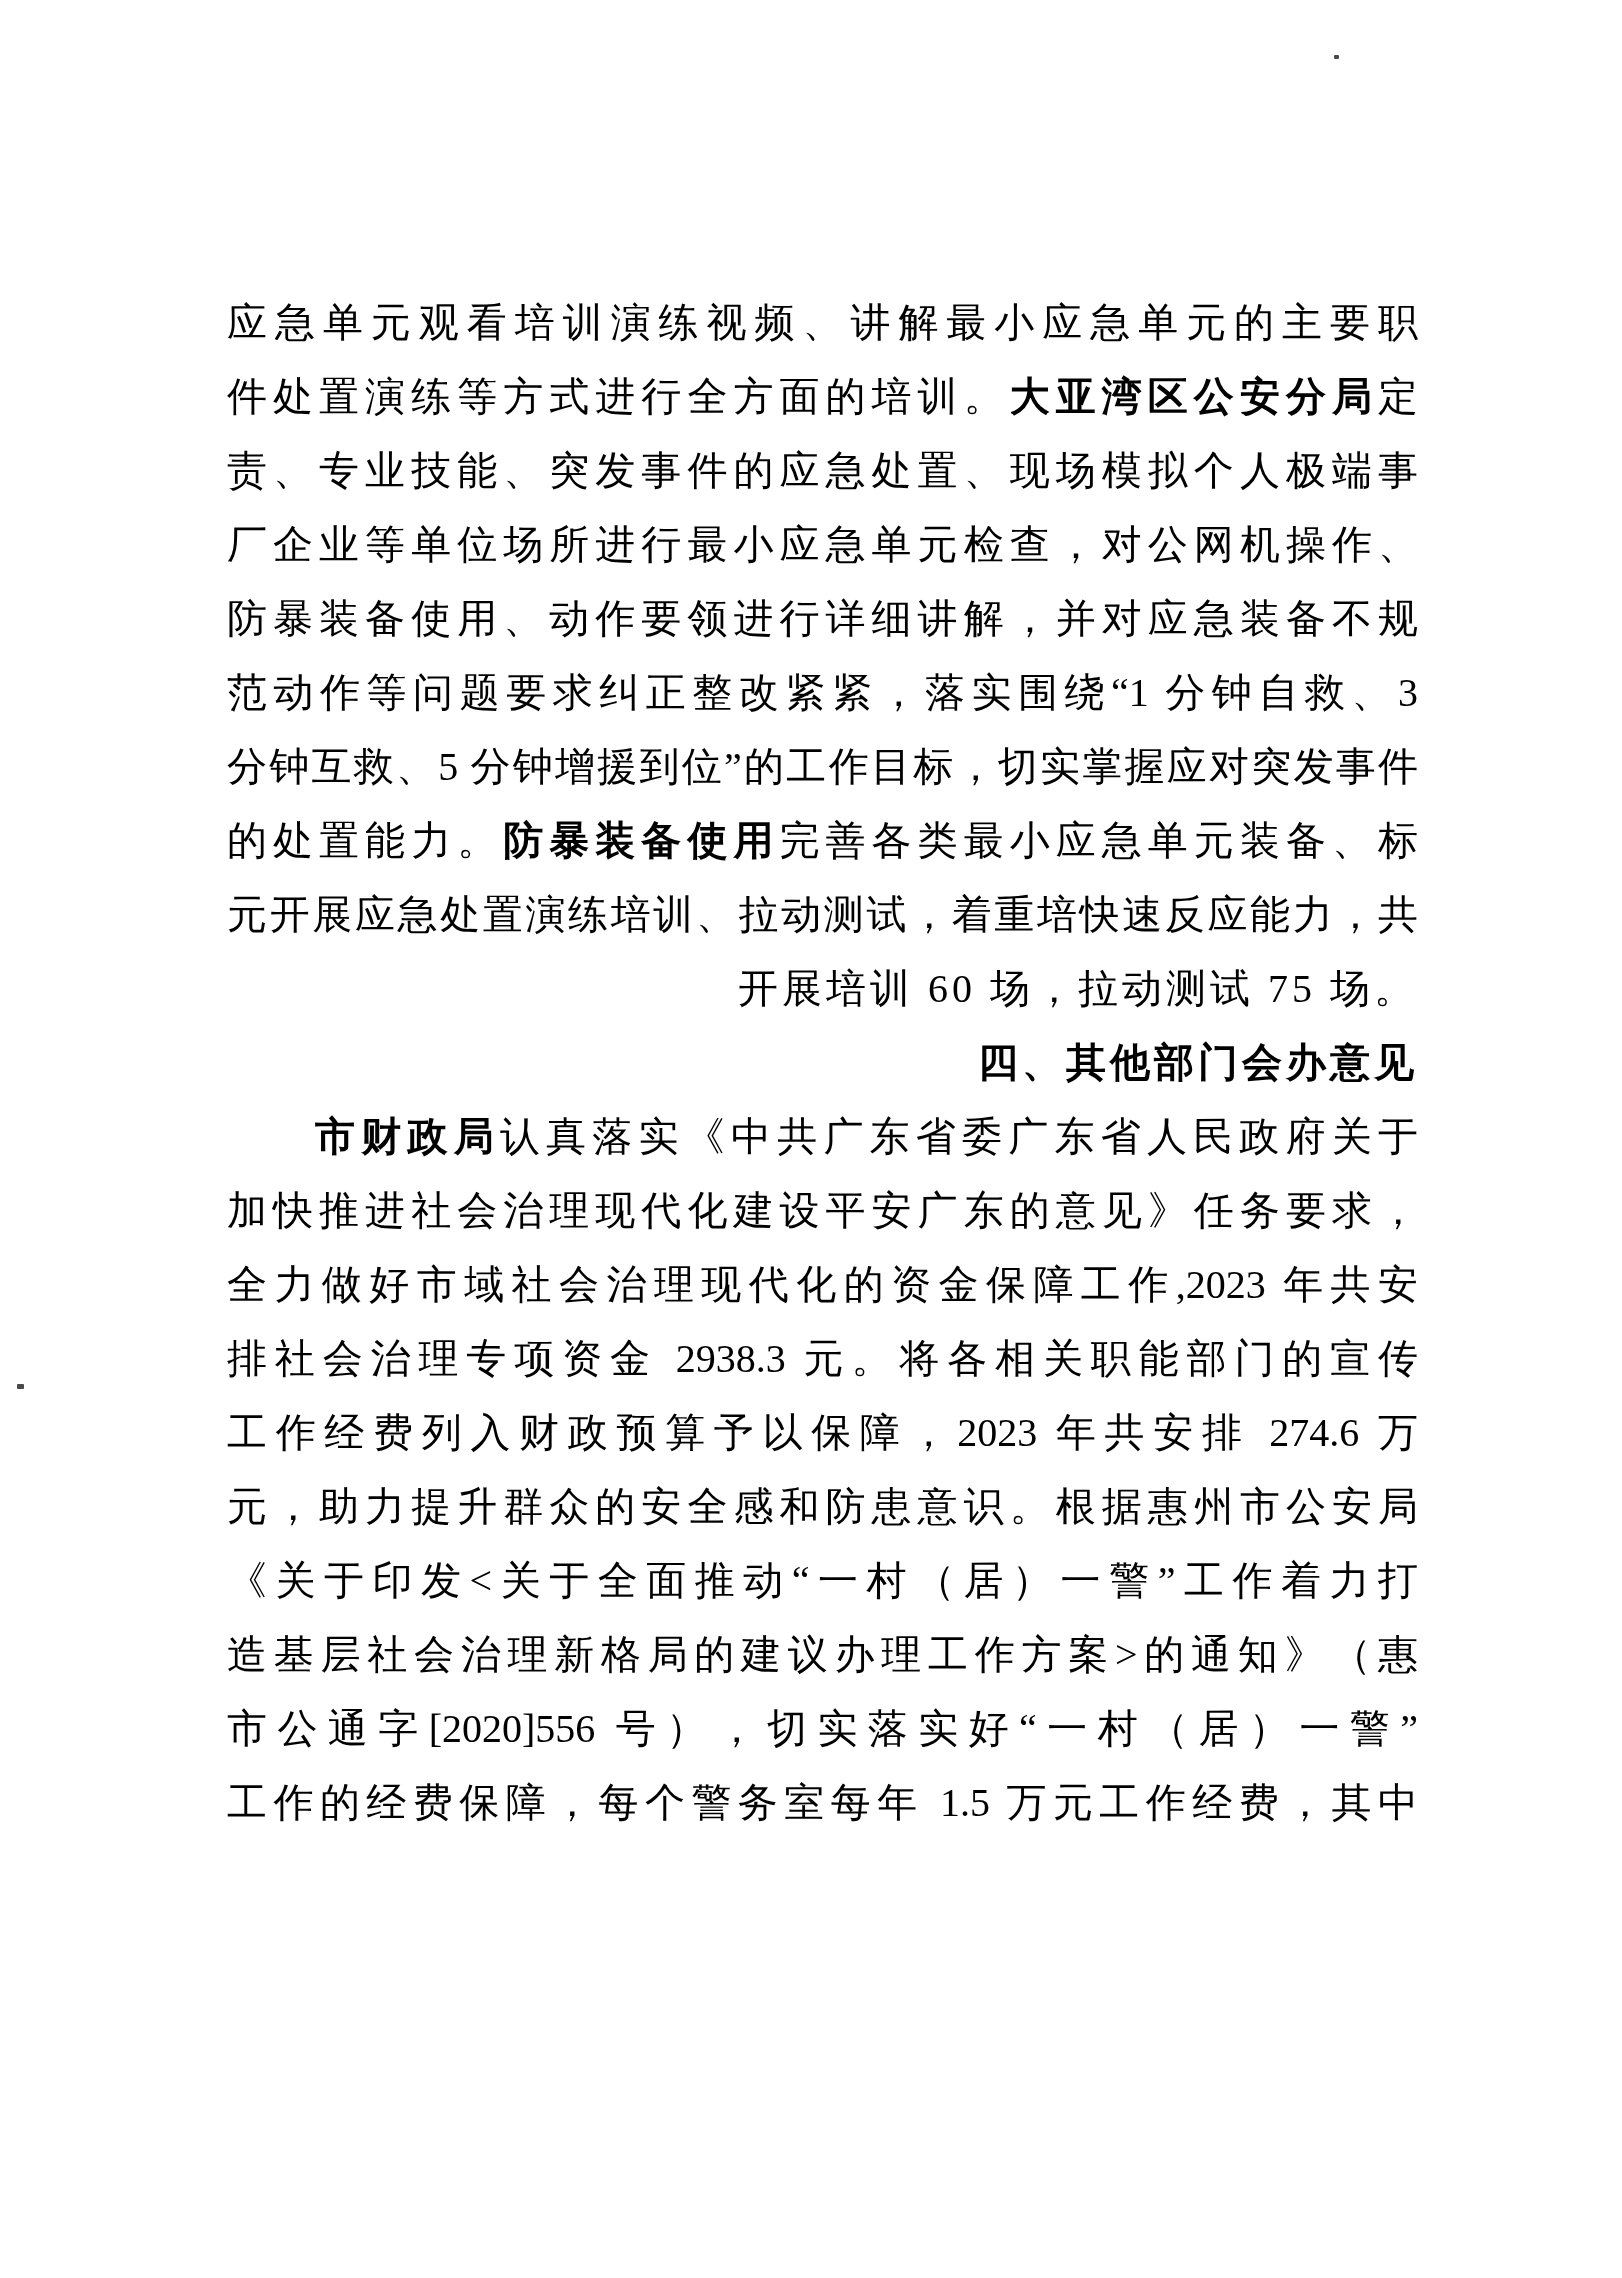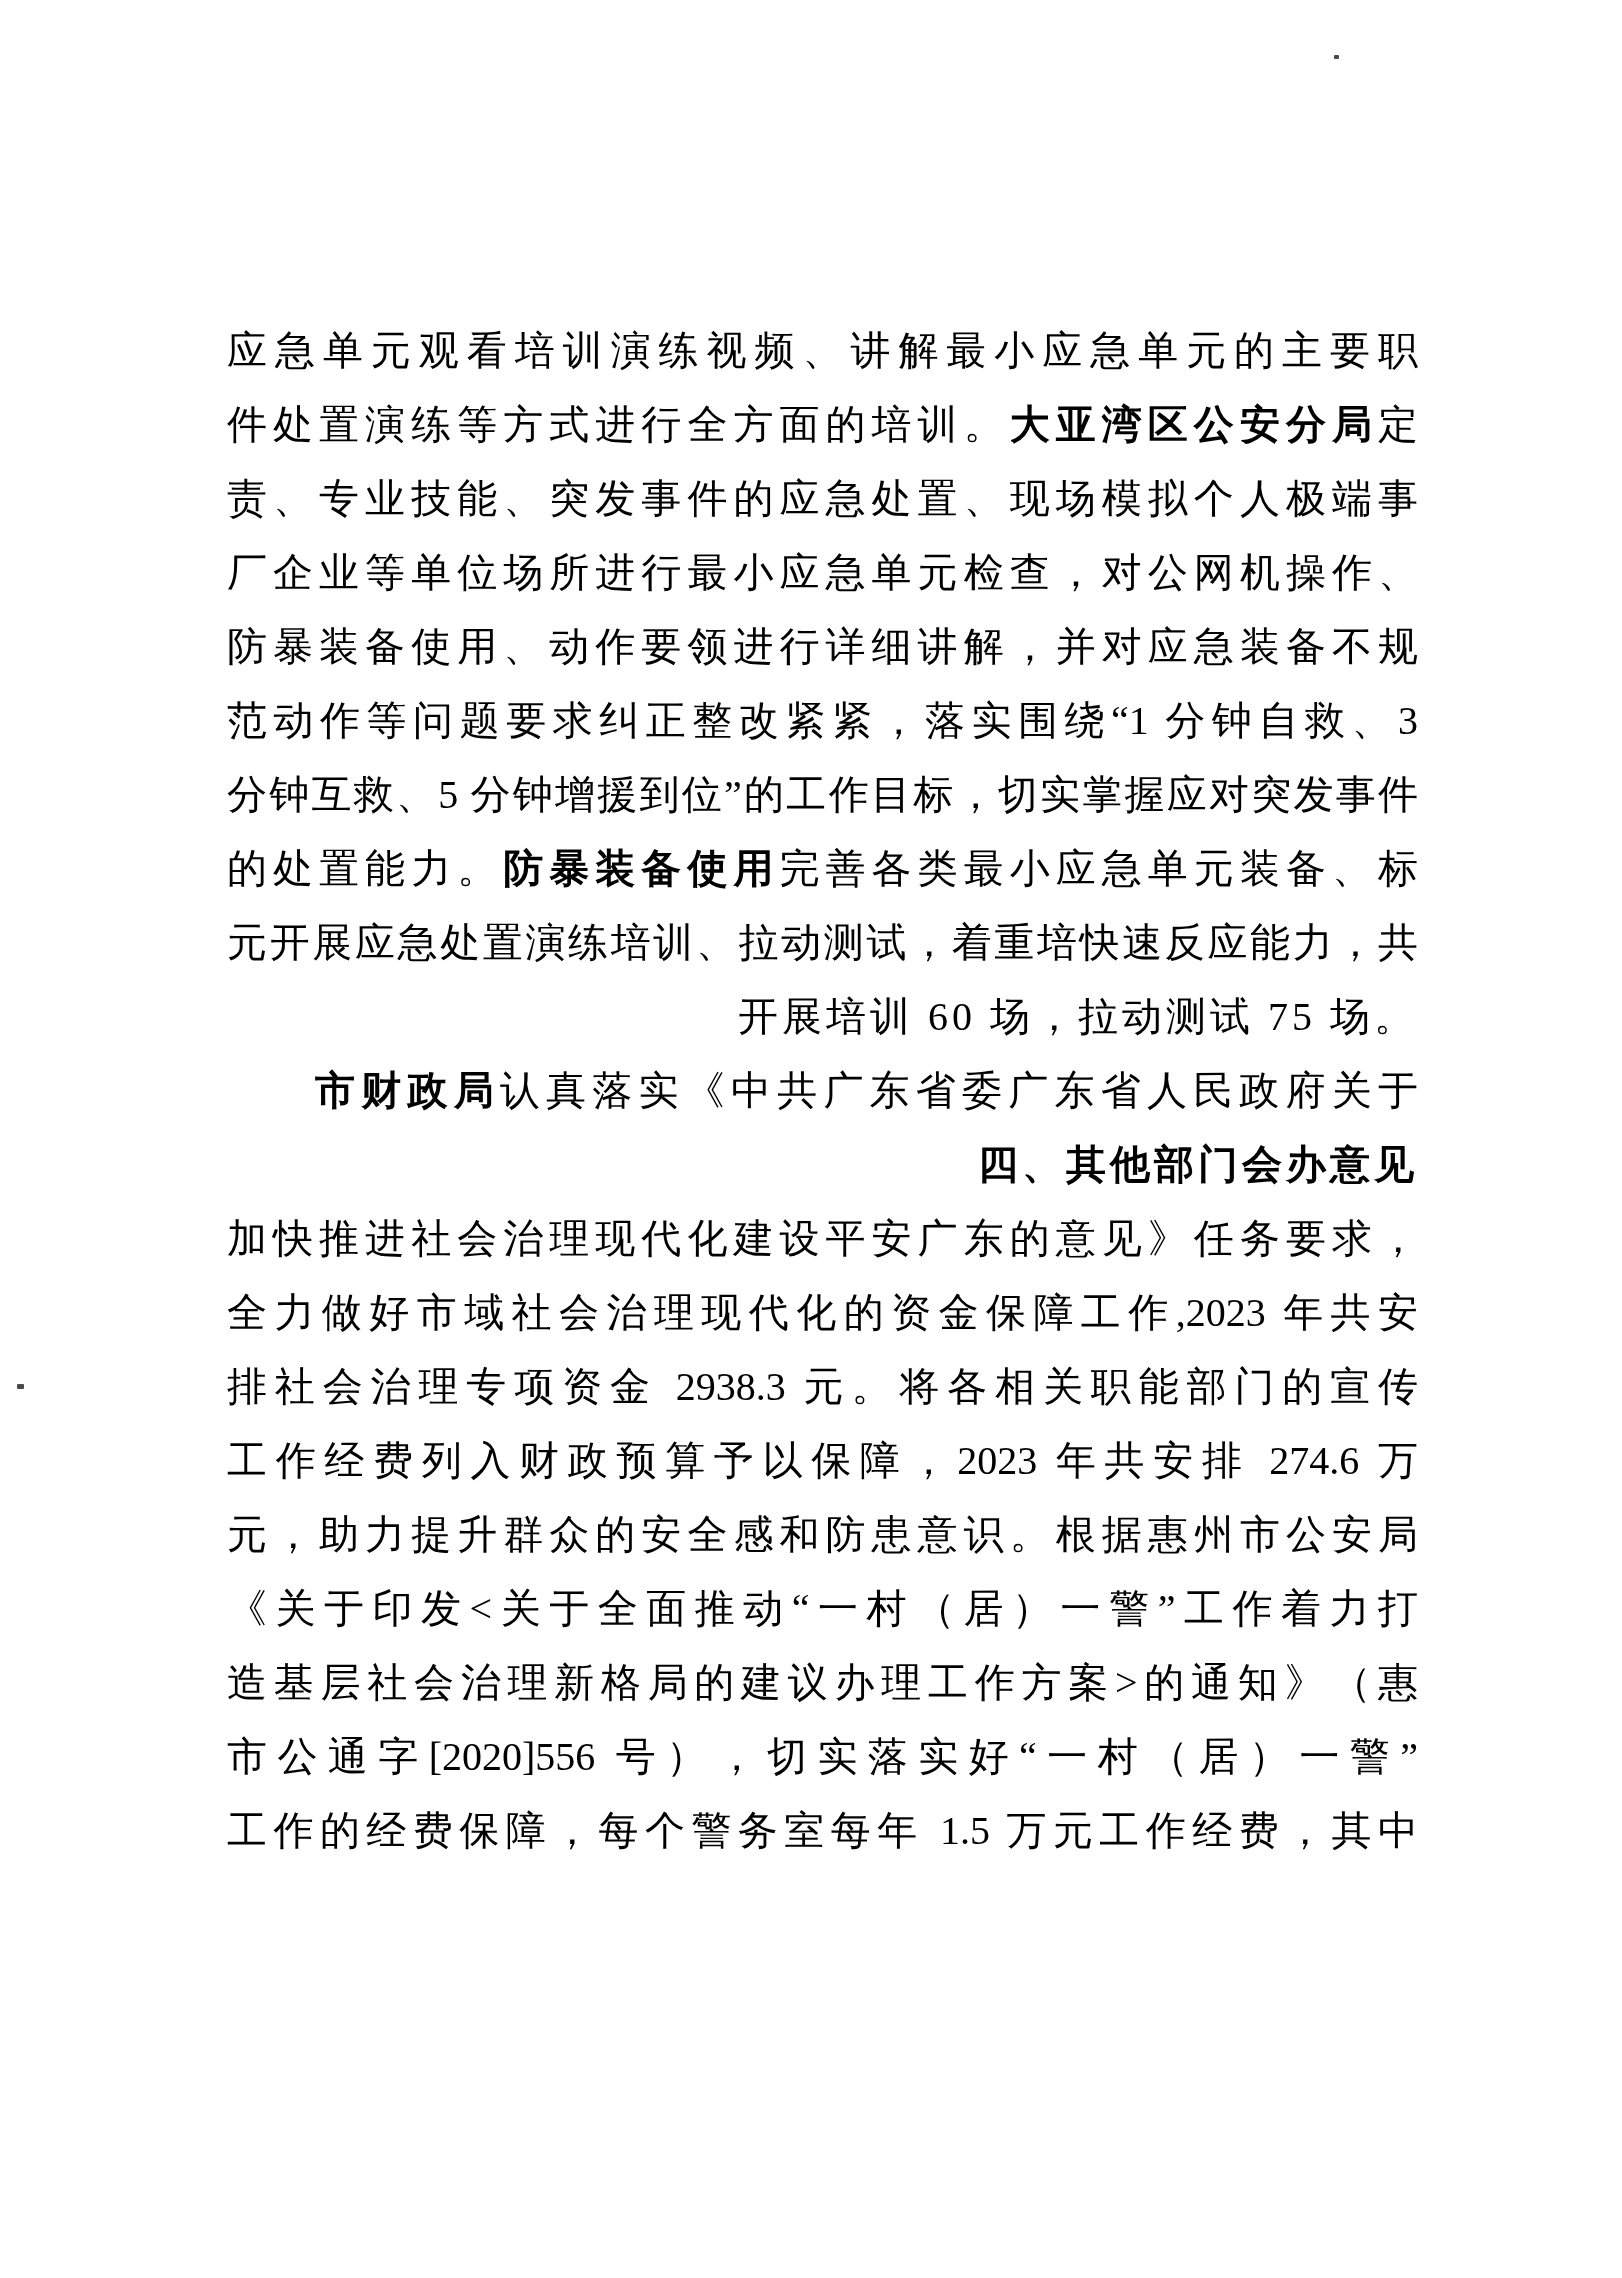--- a/index.html
+++ b/index.html
@@ -12,21 +12,21 @@
     width: 1622px;
     height: 2279px;
     background: #ffffff;
     overflow: hidden;
     font-family: "Liberation Serif", "DejaVu Serif", serif;
     color: #000000;
   }
   .text-block {
     position: absolute;
     left: 227px;
-    top: 314px;
+    top: 286px;
     width: 1191px;
   }
   .line {
     font-size: 40px;
     line-height: 74px;
     height: 74px;
     white-space: normal;
     overflow: visible;
   }
   
@@ -60,22 +60,22 @@
       <div class="line just"><span>应急单元观看培训演练视频、讲解最小应急单元的主要职</span></div>
       <div class="line just"><span>件处置演练等方式进行全方面的培训。</span><span class="bold">大亚湾区公安分局</span><span>定</span></div>
       <div class="line just"><span>责、专业技能、突发事件的应急处置、现场模拟个人极端事</span></div>
       <div class="line just"><span>厂企业等单位场所进行最小应急单元检查，对公网机操作、</span></div>
       <div class="line just"><span>防暴装备使用、动作要领进行详细讲解，并对应急装备不规</span></div>
       <div class="line just"><span>范动作等问题要求纠正整改紧紧，落实围绕“1 分钟自救、3</span></div>
       <div class="line just"><span>分钟互救、5 分钟增援到位”的工作目标，切实掌握应对突发事件</span></div>
       <div class="line just"><span>的处置能力。</span><span class="bold">防暴装备使用</span><span>完善各类最小应急单元装备、标</span></div>
       <div class="line just"><span>元开展应急处置演练培训、拉动测试，着重培快速反应能力，共</span></div>
       <div class="line plain"><span>开展培训 60 场，拉动测试 75 场。</span></div>
+      <div class="line plain indent"><span class="bold">四、其他部门会办意见</span></div>
       <div class="line just indent"><span class="bold">市财政局</span><span>认真落实《中共广东省委广东省人民政府关于</span></div>
-      <div class="line plain indent"><span class="bold">四、其他部门会办意见</span></div>
       <div class="line just"><span>加快推进社会治理现代化建设平安广东的意见》任务要求，</span></div>
       <div class="line just"><span>全力做好市域社会治理现代化的资金保障工作,2023 年共安</span></div>
       <div class="line just"><span>排社会治理专项资金 2938.3 元。将各相关职能部门的宣传</span></div>
       <div class="line just"><span>工作经费列入财政预算予以保障，2023 年共安排 274.6 万</span></div>
       <div class="line just"><span>元，助力提升群众的安全感和防患意识。根据惠州市公安局</span></div>
       <div class="line just"><span>《关于印发&lt;关于全面推动“一村（居）一警”工作着力打</span></div>
       <div class="line just"><span>造基层社会治理新格局的建议办理工作方案&gt;的通知》（惠</span></div>
       <div class="line just"><span>市公通字[2020]556 号），切实落实好“一村（居）一警”</span></div>
       <div class="line just"><span>工作的经费保障，每个警务室每年 1.5 万元工作经费，其中</span></div>
     </div>

